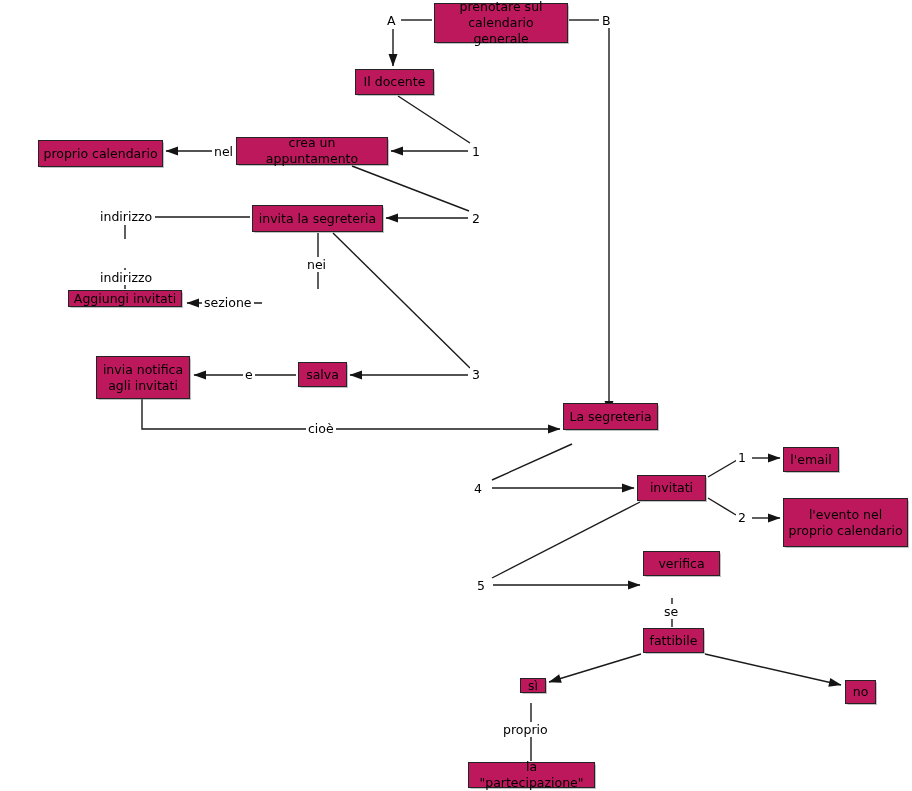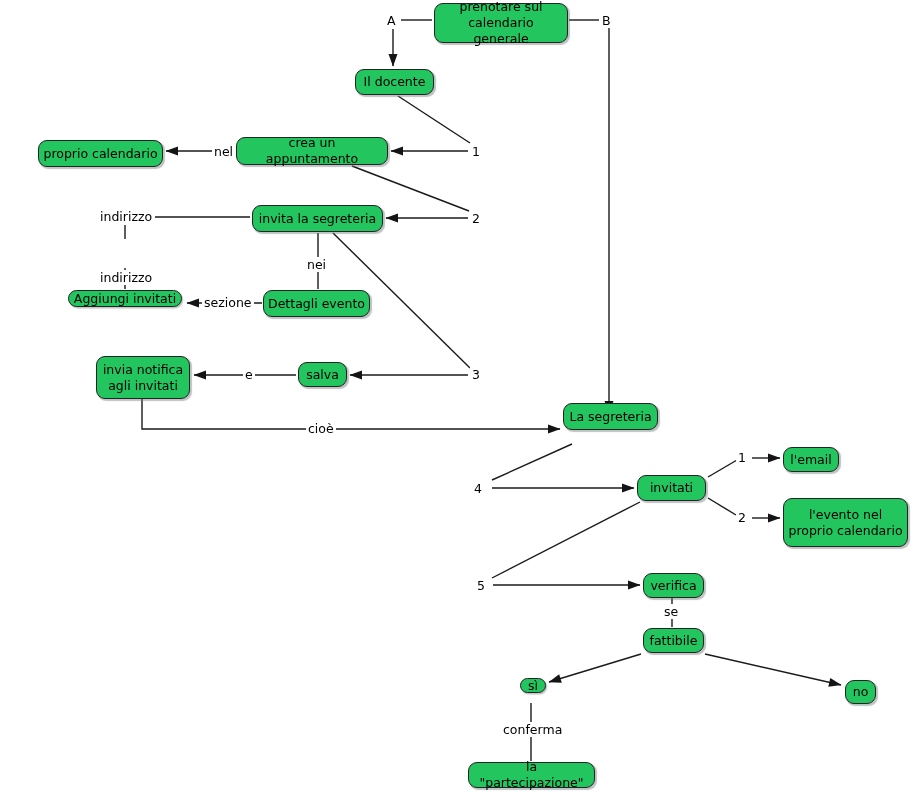--- a/index.html
+++ b/index.html
@@ -5,21 +5,21 @@
   html,body{margin:0;padding:0;background:#ffffff;}
   #canvas{
     position:relative;width:912px;height:791px;background:#ffffff;
     font-family:"DejaVu Sans","Liberation Sans",sans-serif;color:#000;
     overflow:hidden;
   }
   #wires{position:absolute;left:0;top:0;z-index:0;}
   .node{
     position:absolute;z-index:1;box-sizing:border-box;
     display:flex;align-items:center;justify-content:center;text-align:center;
-    background:#22c55e;border:1.5px solid #242424;border-radius:9px;
+    background:#be185d;border:1.5px solid #242424;border-radius:0;
     font-size:12.5px;line-height:1.28;white-space:pre-line;
     box-shadow:1.2px 1.4px 1px rgba(110,120,120,0.45);
     padding:1px 4px;cursor:default;
   }
   .lbl{
     position:absolute;z-index:2;background:#ffffff;font-size:12.5px;
     line-height:15px;padding:0 2px;white-space:nowrap;cursor:default;
   }
   .cline{stroke:#1a1a1a;stroke-width:1.4;fill:none;}
 </style>
@@ -84,30 +84,29 @@
     <line class="cline" x1="531" y1="703" x2="531" y2="761"></line>
   </svg>
 
   <div class="node" style="left:434px;top:3px;width:134px;height:40px">prenotare sul
 calendario generale</div>
   <div class="node" style="left:355px;top:69px;width:79px;height:26px">Il docente</div>
   <div class="node" style="left:38px;top:140px;width:125px;height:27px">proprio calendario</div>
   <div class="node" style="left:236px;top:137px;width:152px;height:28px">crea un appuntamento</div>
   <div class="node" style="left:252px;top:205px;width:131px;height:27px">invita la segreteria</div>
   <div class="node" style="left:68px;top:290px;width:114px;height:17px">Aggiungi invitati</div>
-  <div class="node" style="left:263px;top:290px;width:107px;height:27px">Dettagli evento</div>
   <div class="node" style="left:96px;top:356px;width:94px;height:43px">invia notifica
 agli invitati</div>
   <div class="node" style="left:298px;top:362px;width:49px;height:25px">salva</div>
   <div class="node" style="left:563px;top:403px;width:95px;height:27px">La segreteria</div>
   <div class="node" style="left:637px;top:475px;width:69px;height:26px">invitati</div>
   <div class="node" style="left:783px;top:447px;width:56px;height:25px">l'email</div>
   <div class="node" style="left:783px;top:498px;width:125px;height:49px">l'evento nel
 proprio calendario</div>
-  <div class="node" style="left:643px;top:573px;width:61px;height:25px">verifica</div>
+  <div class="node" style="left:643px;top:551px;width:77px;height:25px">verifica</div>
   <div class="node" style="left:643px;top:628px;width:61px;height:25px">fattibile</div>
   <div class="node" style="left:520px;top:678px;width:26px;height:15px">sì</div>
   <div class="node" style="left:845px;top:680px;width:31px;height:24px">no</div>
   <div class="node" style="left:468px;top:762px;width:127px;height:26px">la "partecipazione"</div>
 
   <div class="lbl" style="left:385px;top:13px">A</div>
   <div class="lbl" style="left:600px;top:13px">B</div>
   <div class="lbl" style="left:470px;top:144px">1</div>
   <div class="lbl" style="left:470px;top:211px">2</div>
   <div class="lbl" style="left:470px;top:367px">3</div>
@@ -116,15 +115,15 @@
   <div class="lbl" style="left:212px;top:144px">nel</div>
   <div class="lbl" style="left:98px;top:209px">indirizzo</div>
   <div class="lbl" style="left:98px;top:270px">indirizzo</div>
   <div class="lbl" style="left:305px;top:257px">nei</div>
   <div class="lbl" style="left:202px;top:295px">sezione</div>
   <div class="lbl" style="left:243px;top:367px">e</div>
   <div class="lbl" style="left:306px;top:421px">cioè</div>
   <div class="lbl" style="left:736px;top:450px">1</div>
   <div class="lbl" style="left:736px;top:510px">2</div>
   <div class="lbl" style="left:662px;top:604px">se</div>
-  <div class="lbl" style="left:501px;top:722px">conferma</div>
+  <div class="lbl" style="left:501px;top:722px">proprio</div>
 
 </div>
 
 </body></html>

